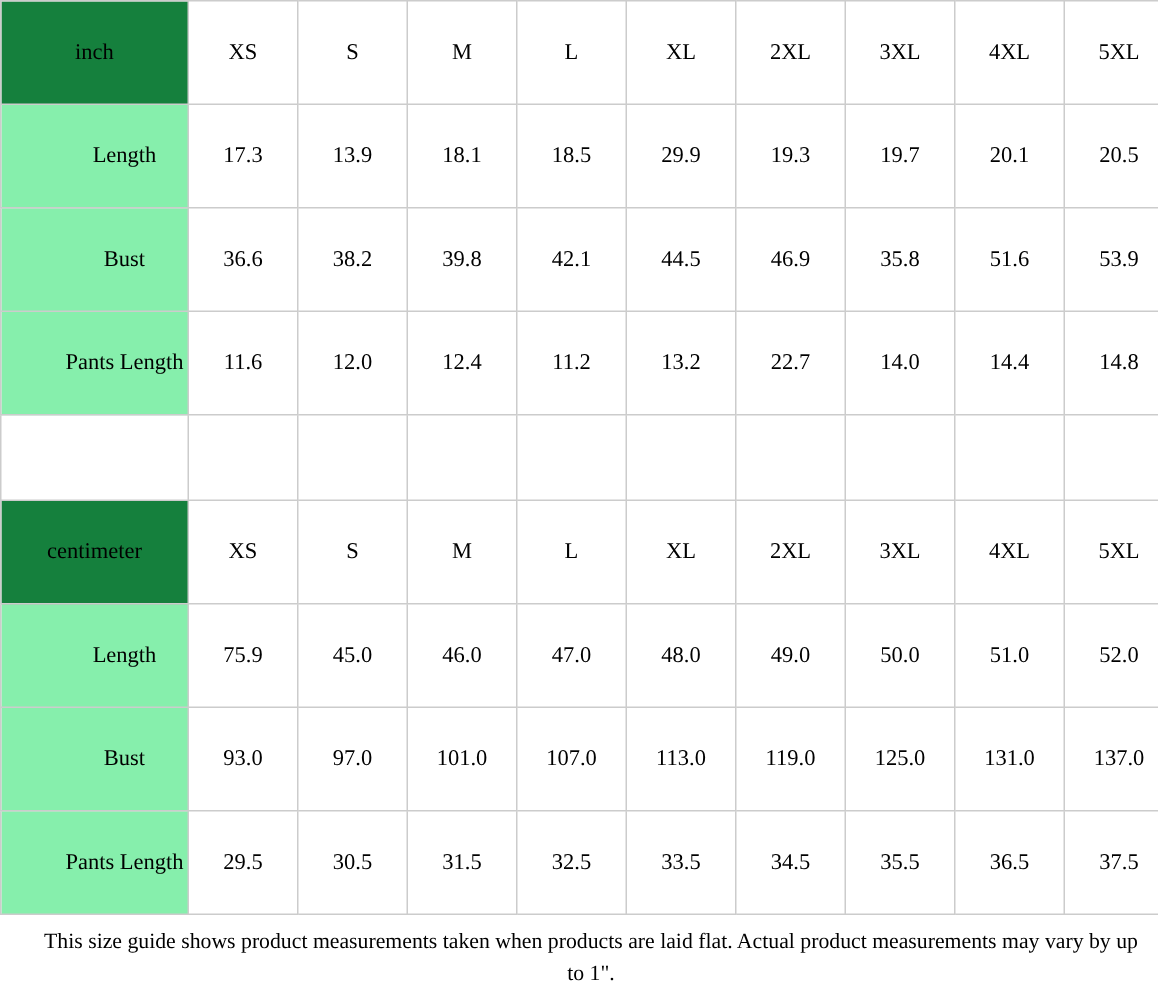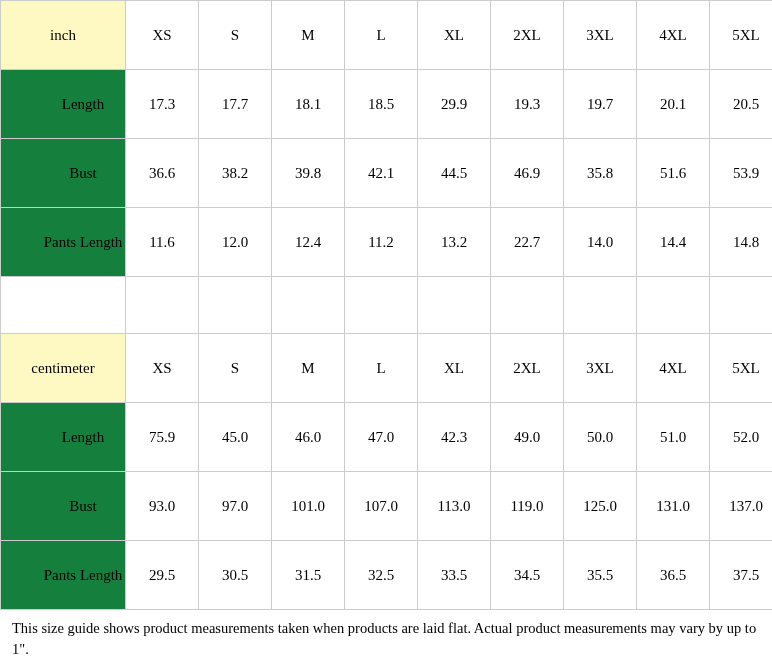--- a/index.html
+++ b/index.html
@@ -28,41 +28,43 @@
     padding: 0;
   }
   .col-label {
     width: 124px;
     background: #f0f0f0;
   }
   .col-size {
     width: 72px;
   }
   .sizechart tr.header-row td {
-    background: #fef9c3;
+    background: #15803d;
   }
   .sizechart tr.header-row td.col-size {
     background: #ffffff;
   }
   .sizechart tr.data-row td.col-label {
-    background: #15803d;
+    background: #86efac;
     padding-left: 40px;
   }
   .sizechart tr.spacer-row td {
     height: 56px;
     background: #ffffff;
   }
   .sizechart tr.spacer-row td.col-label {
     background: #ffffff;
   }
   .note {
     font-size: 14.5px;
     line-height: 1.45;
+    text-align: center;
     padding: 8px 12px 0 12px;
     font-family: "Liberation Serif", serif;
+    margin-left: 16px;
   }
 </style>
 </head>
 <body>
 
 <table class="sizechart">
   <tbody>
     <tr class="header-row">
       <td class="col-label">inch</td>
       <td class="col-size">XS</td>
@@ -72,21 +74,21 @@
       <td class="col-size">XL</td>
       <td class="col-size">2XL</td>
       <td class="col-size">3XL</td>
       <td class="col-size">4XL</td>
       <td class="col-size">5XL</td>
     </tr>
 
     <tr class="data-row">
       <td class="col-label">Length</td>
       <td class="col-size">17.3</td>
-      <td class="col-size">17.7</td>
+      <td class="col-size">13.9</td>
       <td class="col-size">18.1</td>
       <td class="col-size">18.5</td>
       <td class="col-size">29.9</td>
       <td class="col-size">19.3</td>
       <td class="col-size">19.7</td>
       <td class="col-size">20.1</td>
       <td class="col-size">20.5</td>
     </tr>
 
     <tr class="data-row">
@@ -140,21 +142,21 @@
       <td class="col-size">4XL</td>
       <td class="col-size">5XL</td>
     </tr>
 
     <tr class="data-row">
       <td class="col-label">Length</td>
       <td class="col-size">75.9</td>
       <td class="col-size">45.0</td>
       <td class="col-size">46.0</td>
       <td class="col-size">47.0</td>
-      <td class="col-size">42.3</td>
+      <td class="col-size">48.0</td>
       <td class="col-size">49.0</td>
       <td class="col-size">50.0</td>
       <td class="col-size">51.0</td>
       <td class="col-size">52.0</td>
     </tr>
 
     <tr class="data-row">
       <td class="col-label">Bust</td>
       <td class="col-size">93.0</td>
       <td class="col-size">97.0</td>

